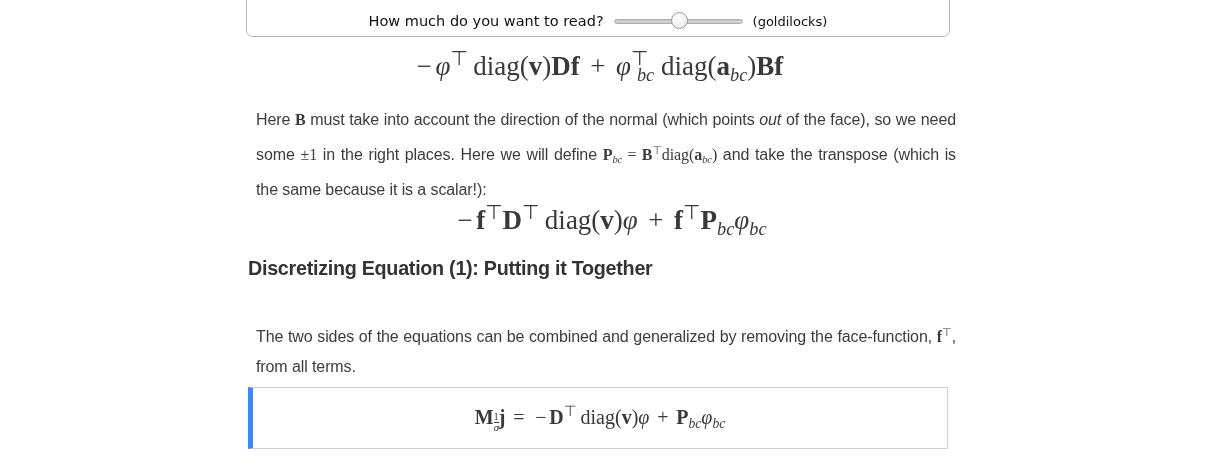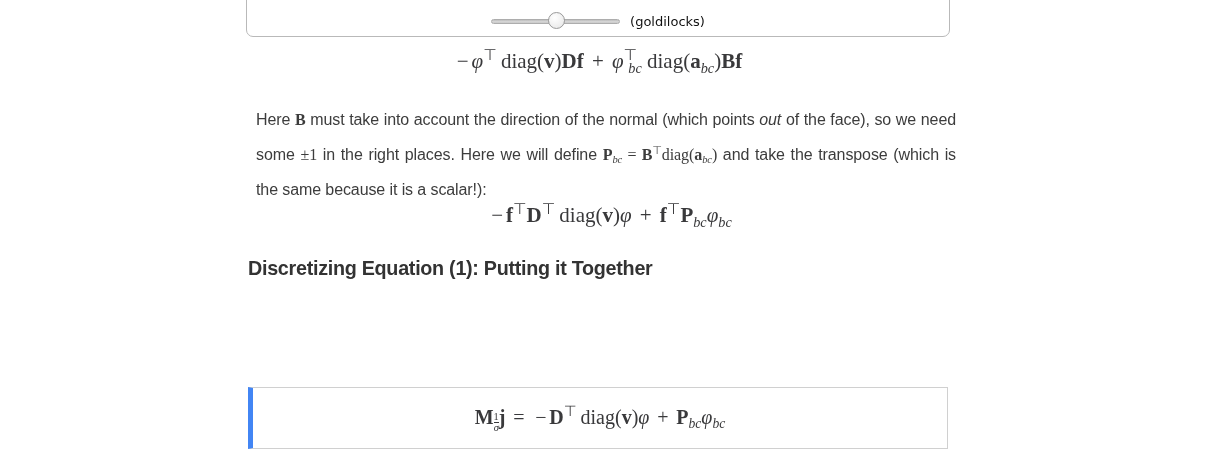--- a/index.html
+++ b/index.html
@@ -46,21 +46,21 @@
     line-height: 26px;
     color: #efefef;
     white-space: nowrap;
   }
 
   
   .math-block {
     font-family: "Liberation Serif", serif;
     color: #39393b;
     text-align: center;
-    font-size: 21px;
+    font-size: 27px;
     white-space: nowrap;
   }
   .mb { font-weight: bold; }
   .mi { font-style: italic; }
   .up { font-style: normal; }
   .sub {
     font-size: 0.68em;
     vertical-align: -0.32em;
     font-style: italic;
   }
@@ -203,30 +203,34 @@
   <p class="para p1">
     <span>Here </span><span class="mathi" style="font-weight:bold">B</span><span> must take into account the direction of the normal (which points </span><em>out</em><span> of the face), so we need some </span><span class="mathi">±1</span><span> in the right places. Here we will define </span><span class="mathi"><b>P</b><span class="sub" style="font-size:0.66em">bc</span> = <b>B</b><span class="sup" style="font-size:0.7em">⊤</span>diag(<b>a</b><span class="sub" style="font-size:0.66em">bc</span>)</span><span> and take the transpose (which is the same because it is a scalar!):</span>
   </p>
 
   <div class="math-block eq2">
     <span class="op">−</span><span class="mb">f</span><span class="sup">⊤</span><span class="mb">D</span><span class="sup">⊤</span><span class="up"> diag(</span><span class="mb">v</span><span class="up">)</span><span class="mi">φ</span><span class="op">&nbsp;+&nbsp;</span><span class="mb">f</span><span class="sup">⊤</span><span class="mb">P</span><span class="sub">bc</span><span class="mi">φ</span><span class="sub">bc</span>
   </div>
 
   <h2 class="heading">Discretizing Equation (1): Putting it Together</h2>
 
+  <p class="para p2">
+    <span>The two sides of the equations can be combined and generalized by removing the face-function, </span><span class="mathi"><b>f</b><span class="sup" style="font-size:0.7em">⊤</span></span><span>, from all terms.</span>
+  </p>
 
   <div class="result-box">
     <div class="math-block">
       <span class="mb">M</span><span class="frac"><span class="num">1</span><span class="den">σ</span></span><span class="mb">j</span><span class="op">&nbsp;=&nbsp;</span><span class="op">−</span><span class="mb">D</span><span class="sup">⊤</span><span class="up"> diag(</span><span class="mb">v</span><span class="up">)</span><span class="mi">φ</span><span class="op">&nbsp;+&nbsp;</span><span class="mb">P</span><span class="sub">bc</span><span class="mi">φ</span><span class="sub">bc</span>
     </div>
   </div>
 
 </div>
 
 <div class="reader-control">
   <div class="reader-control-inner">
+    <span class="reader-label">How much do you want to read?</span>
     <div class="slider">
       <div class="slider-track"></div>
       <div class="slider-thumb" style="left: 51%;"></div>
     </div>
     <span class="reader-value">(goldilocks)</span>
   </div>
 </div>
 
 </body></html>

